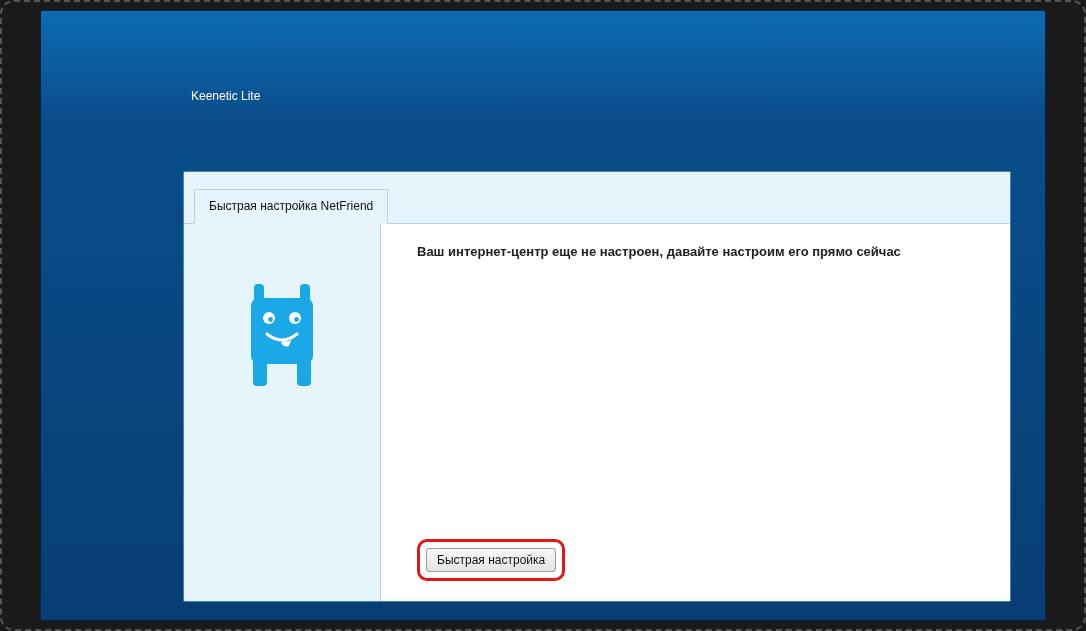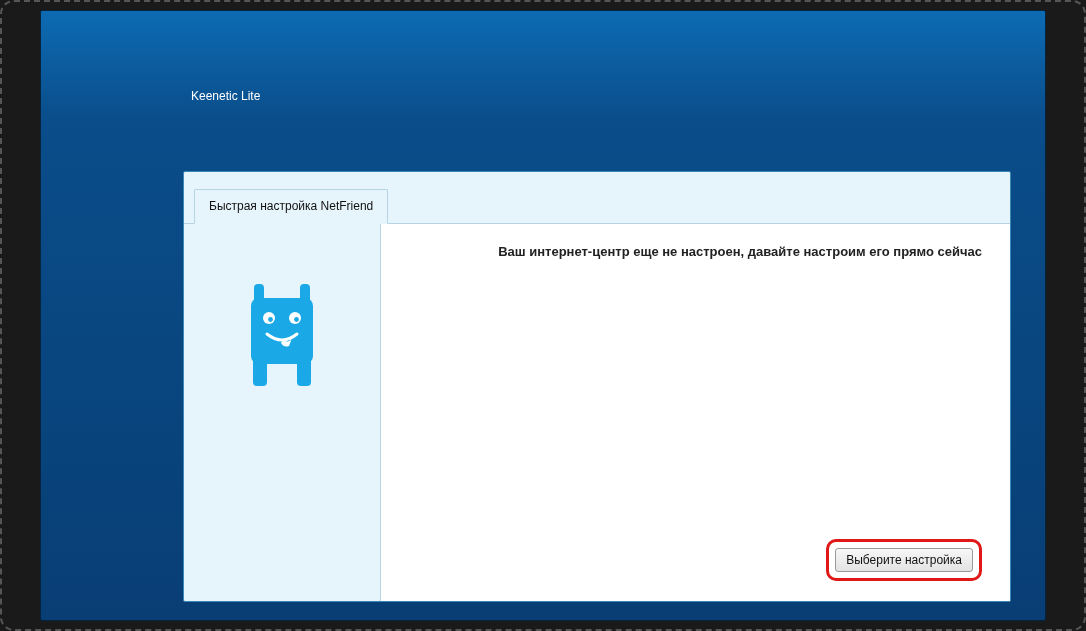--- a/index.html
+++ b/index.html
@@ -106,21 +106,20 @@
   }
 
   .content {
     flex: 1;
     background: #fff;
     border-left: 1px solid #b6d4e4;
     padding: 20px 28px 16px 36px;
     display: flex;
     flex-direction: column;
     color: #222;
-    align-items: flex-end;
   }
   .content h2 {
     font-size: 13px;
     font-weight: bold;
     margin-bottom: 44px;
   }
   .content p {
     font-size: 12px;
     line-height: 1.45;
   }
@@ -189,21 +188,21 @@
               <path d="M22 50 Q37 62 52 50" stroke="#fff" stroke-width="3" fill="none" stroke-linecap="round"></path>
               <path d="M38 56 q6 4 9 -2 l-3 8 q-5 2 -8 -3 z" fill="#fff"></path>
             </svg>
           </div>
 
           <div class="content">
             <h2>Ваш интернет-центр еще не настроен, давайте настроим его прямо сейчас</h2>
 
             <div class="actions">
               <span class="highlight">
-                <button class="btn">Выберите настройка</button>
+                <button class="btn">Быстрая настройка</button>
               </span>
             </div>
           </div>
         </div>
 
       </div>
     </div>
 
   </div>
 </div>

